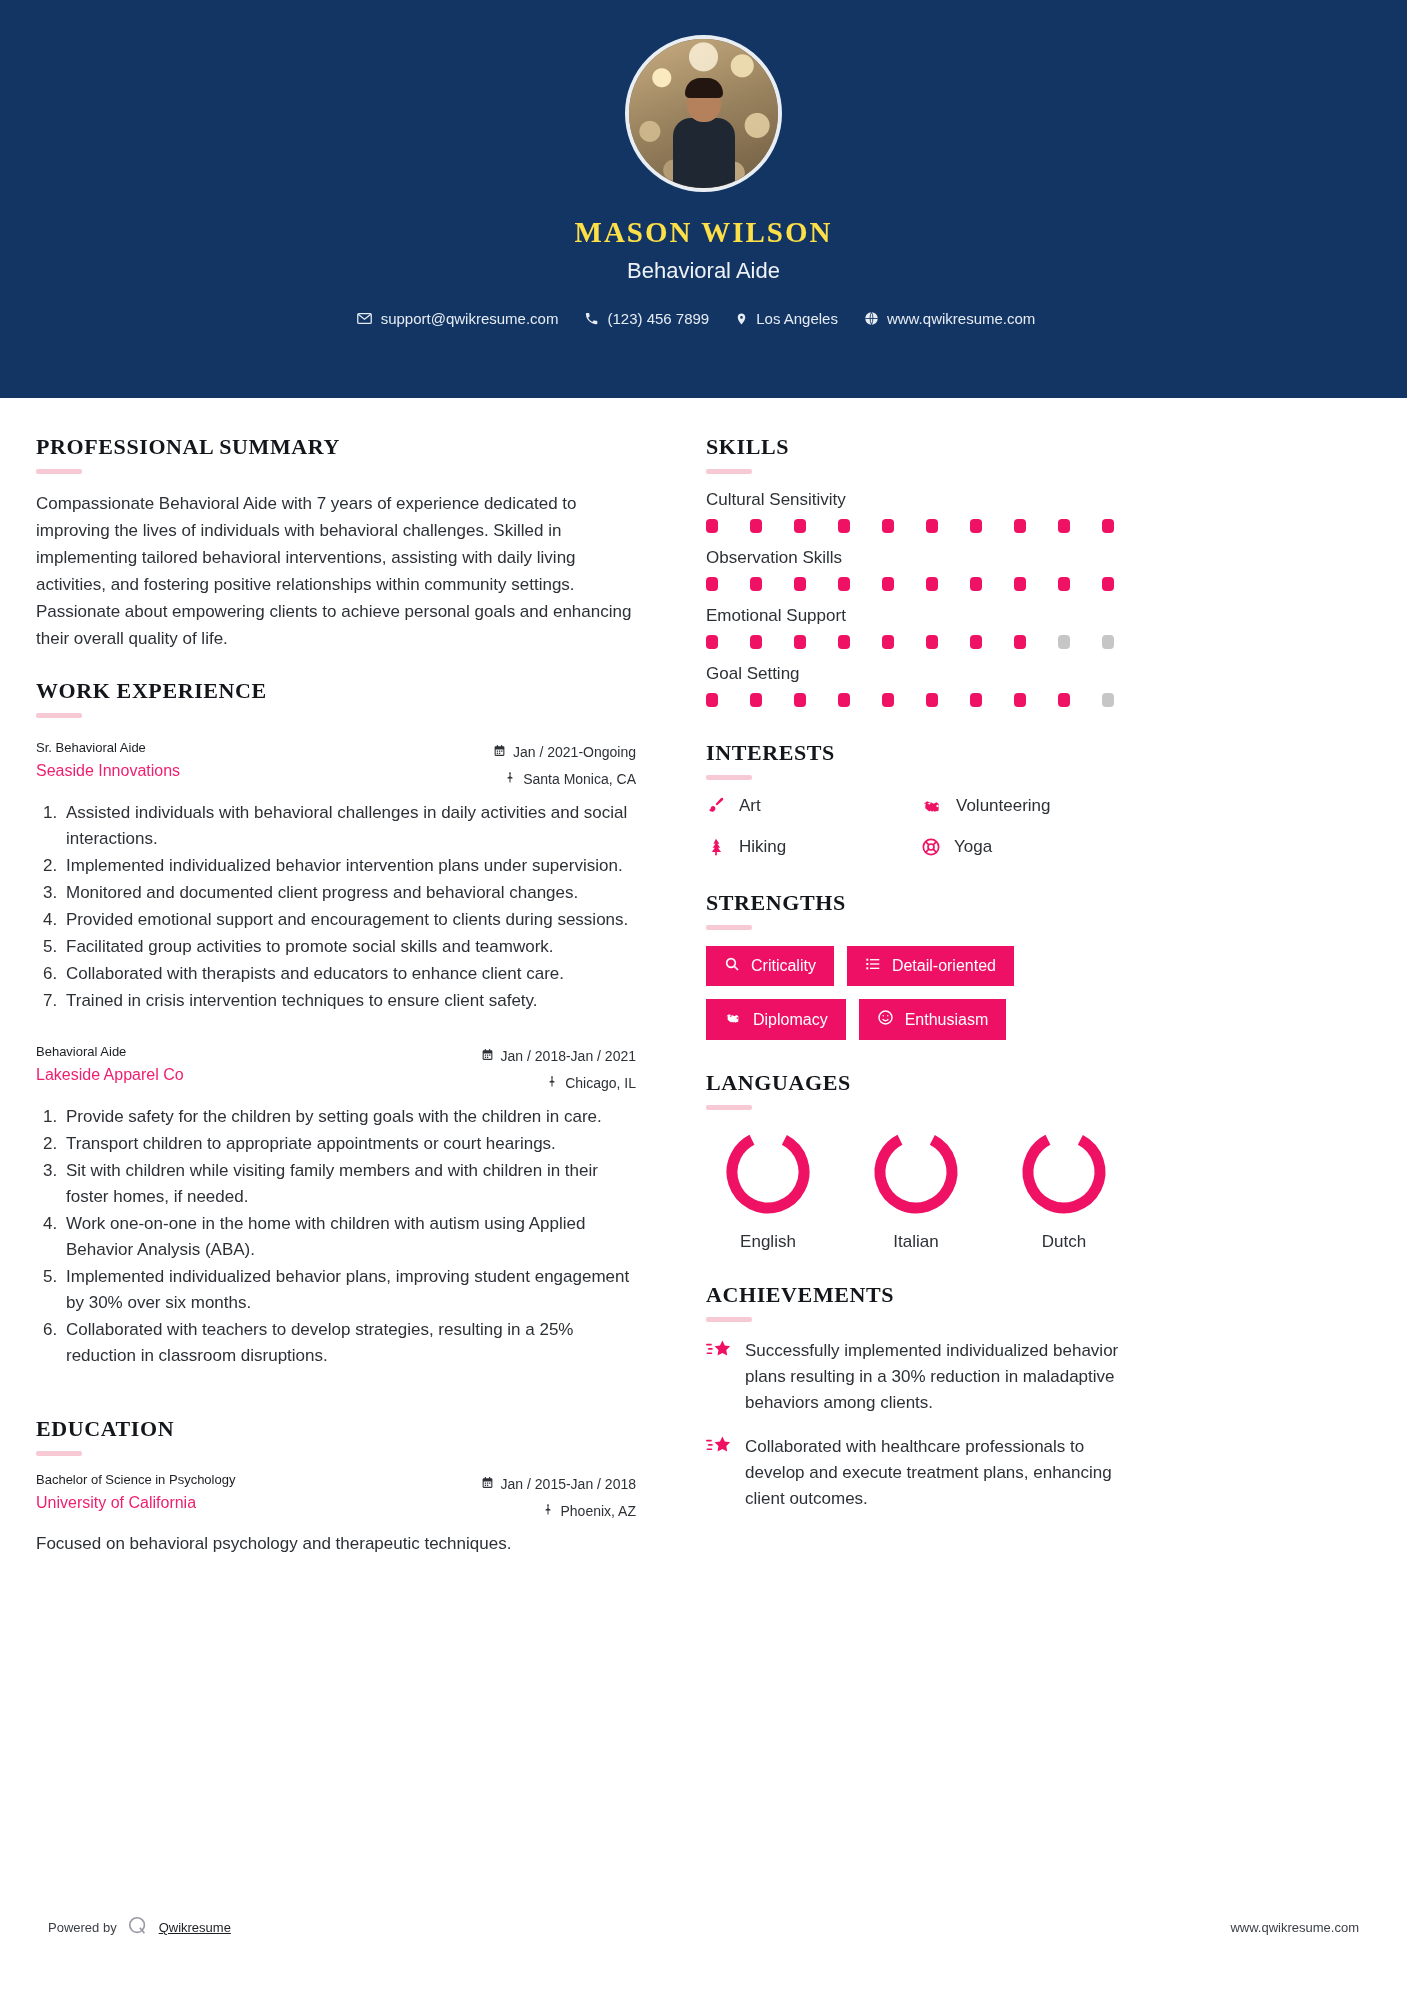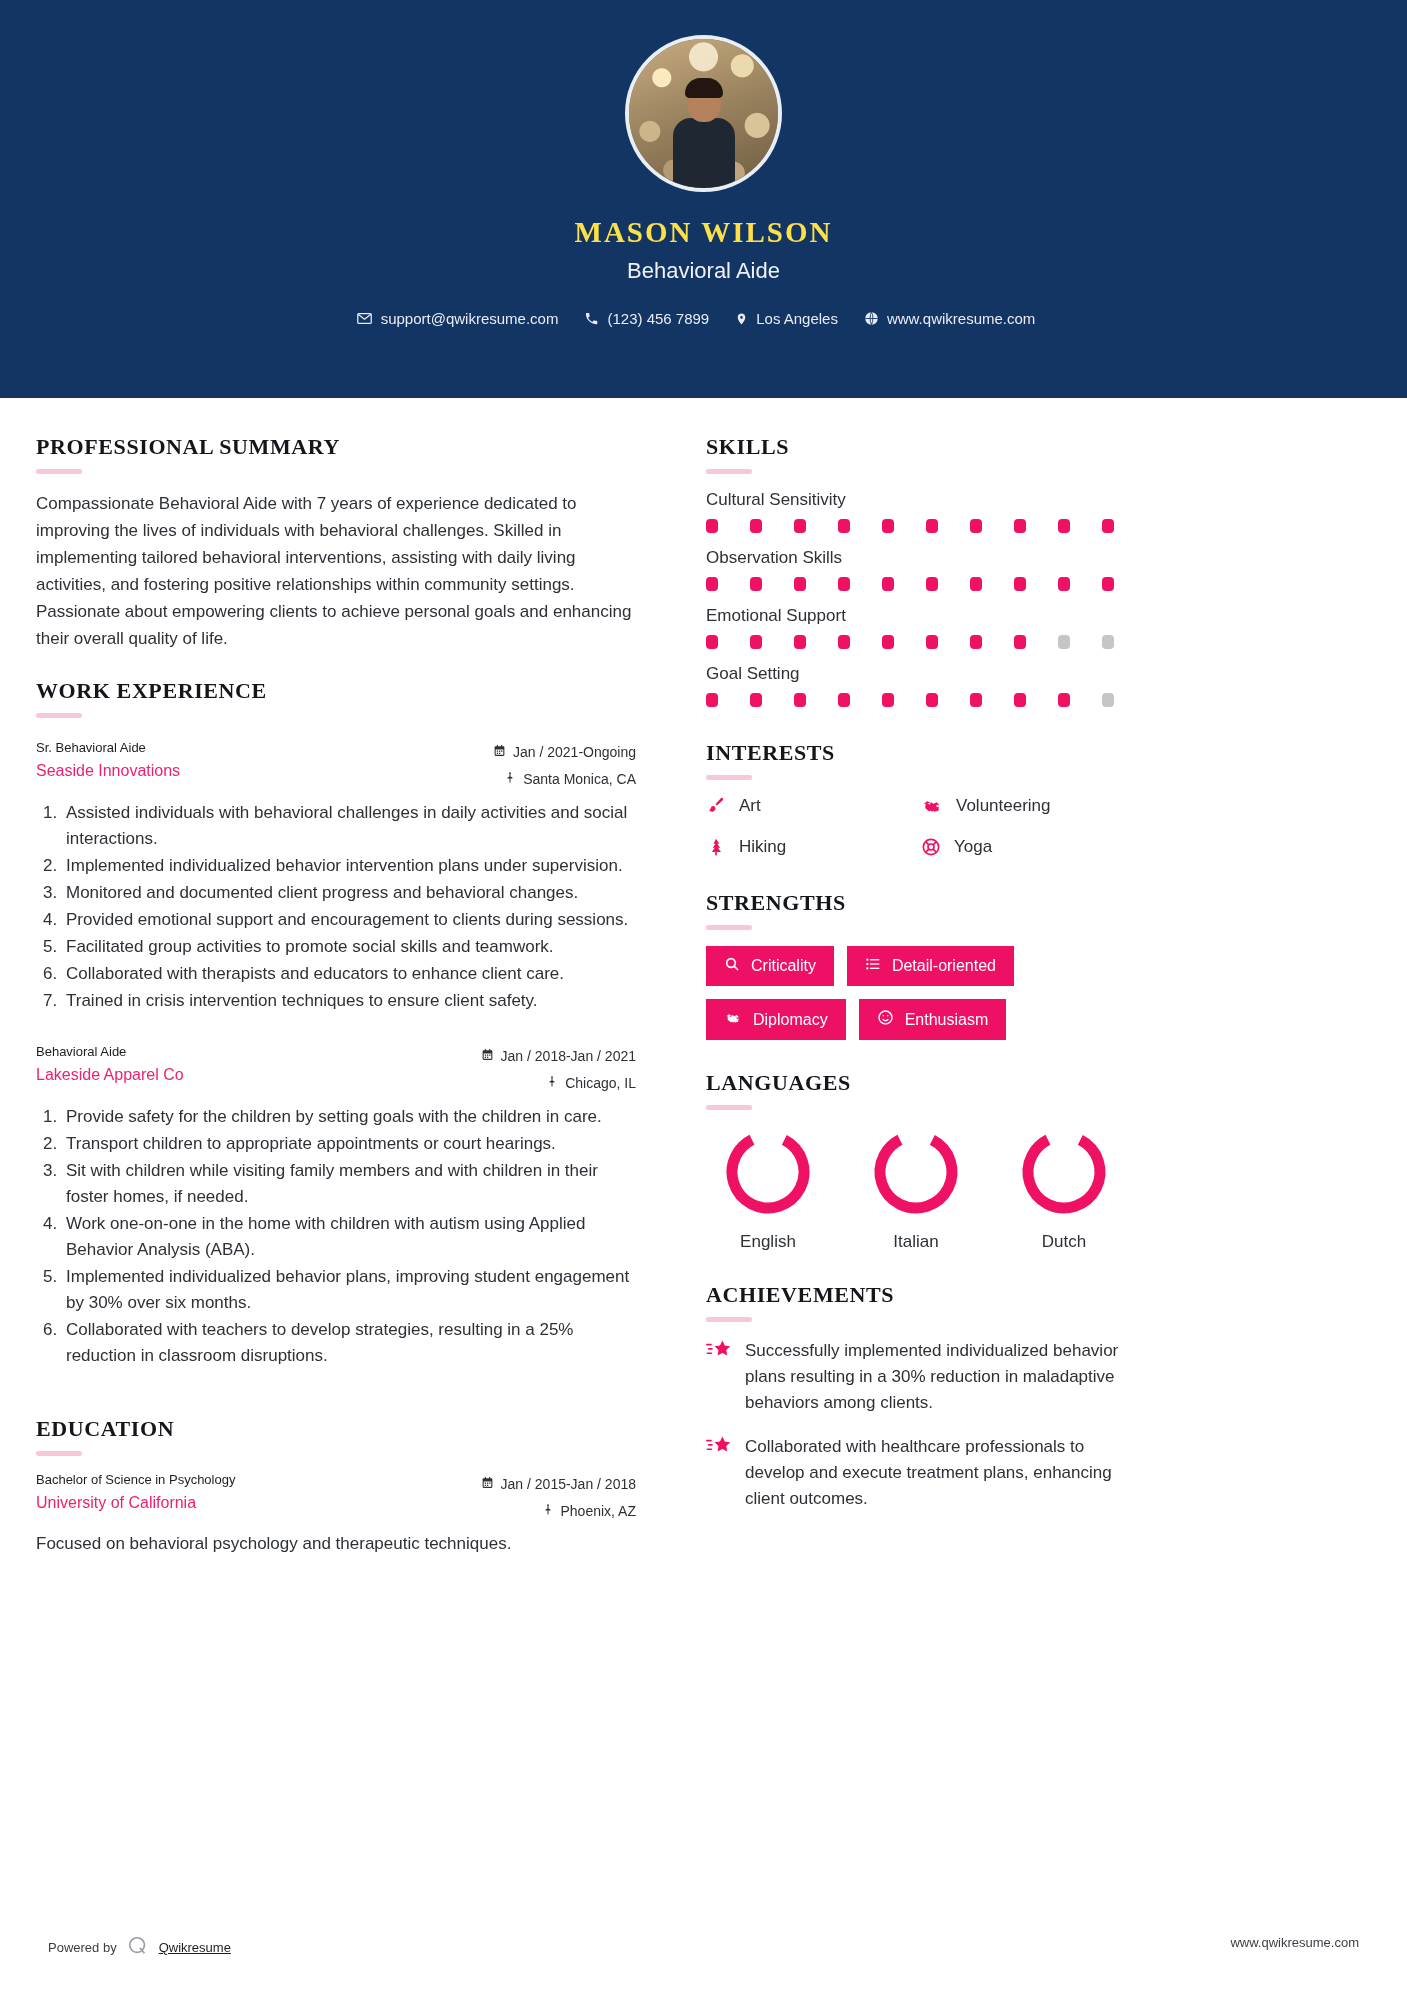--- a/index.html
+++ b/index.html
@@ -152,22 +152,22 @@
   .langs { display: flex; gap: 24px; margin-top: 6px; }
   .lang { width: 124px; text-align: center; }
   .lang-label { font-size: 17px; color: #2d3136; margin-top: 10px; }
 
   
   .ach { display: flex; gap: 12px; margin-bottom: 18px; }
   .ach-text { font-size: 17px; line-height: 26px; color: #2d3136; }
 
   
   .footer {
-    position: absolute; left: 0; right: 0; bottom: 30px;
-    display: flex; justify-content: space-between; align-items: flex-start;
+    position: absolute; left: 0; right: 0; bottom: 50px;
+    display: flex; justify-content: space-between; align-items: center;
     padding: 0 48px;
     font-size: 13px; color: #3b3f44;
   }
   .footer .left { display: flex; align-items: center; gap: 10px; }
   .footer .brand { text-decoration: underline; color: #1c1f23; }
   .footer .right { color: #3b3f44; }
 </style>
 </head>
 <body>
 

